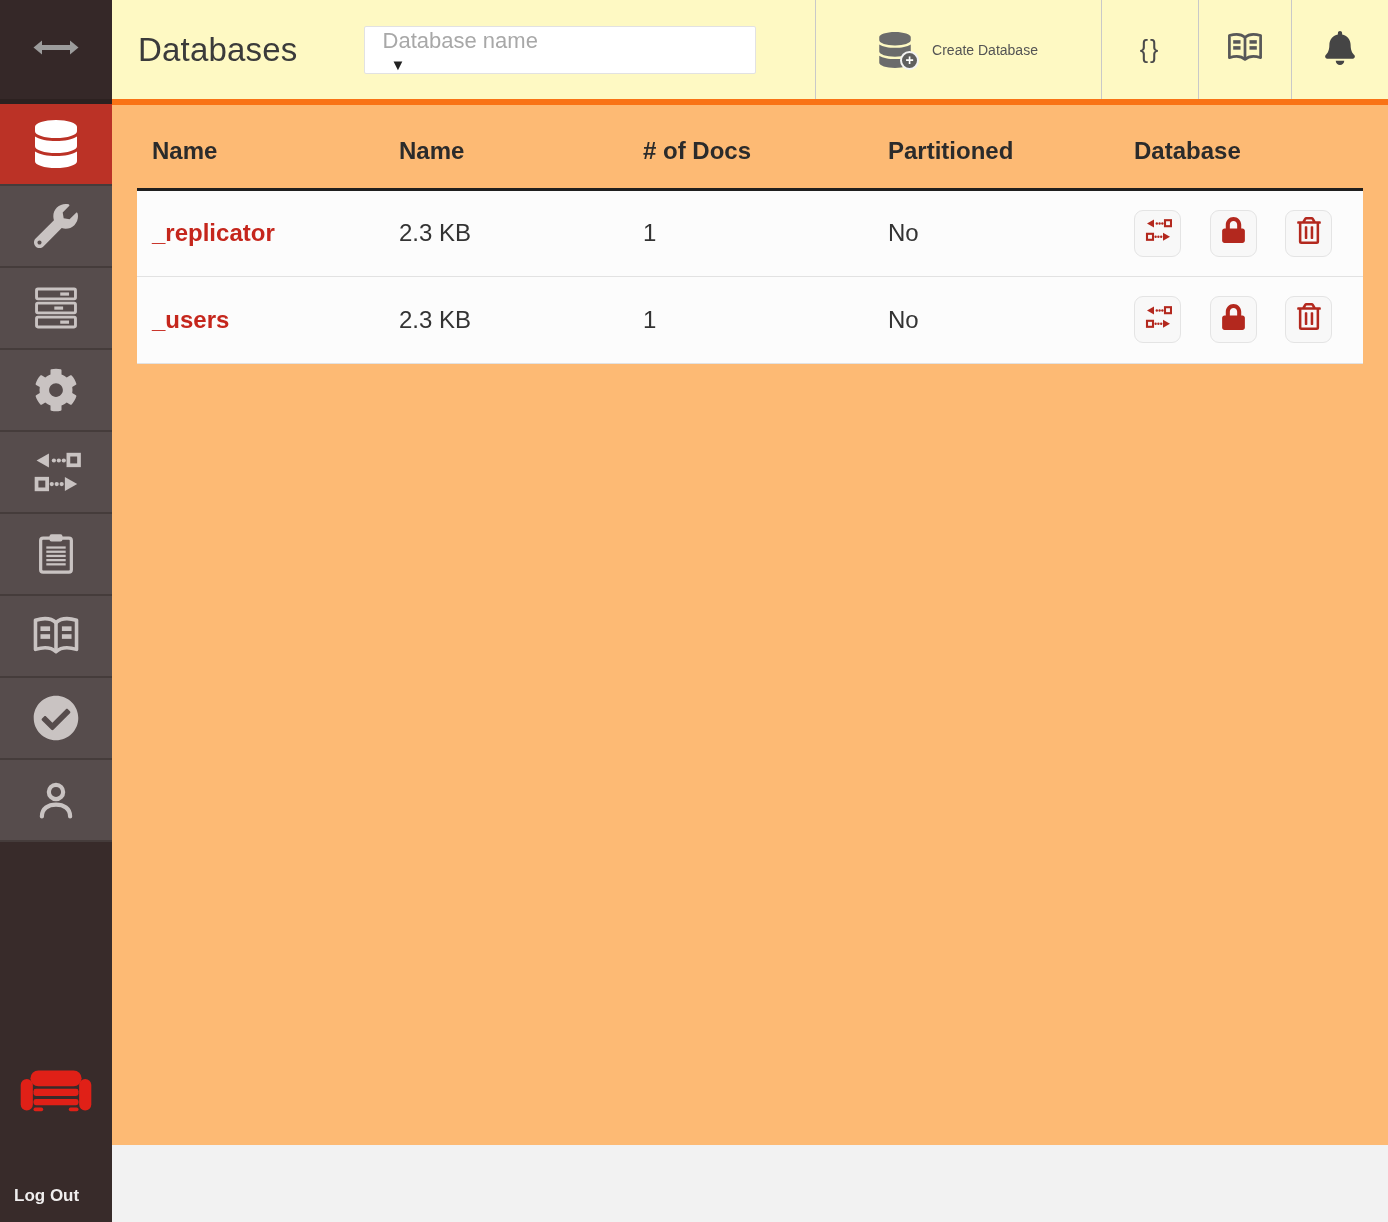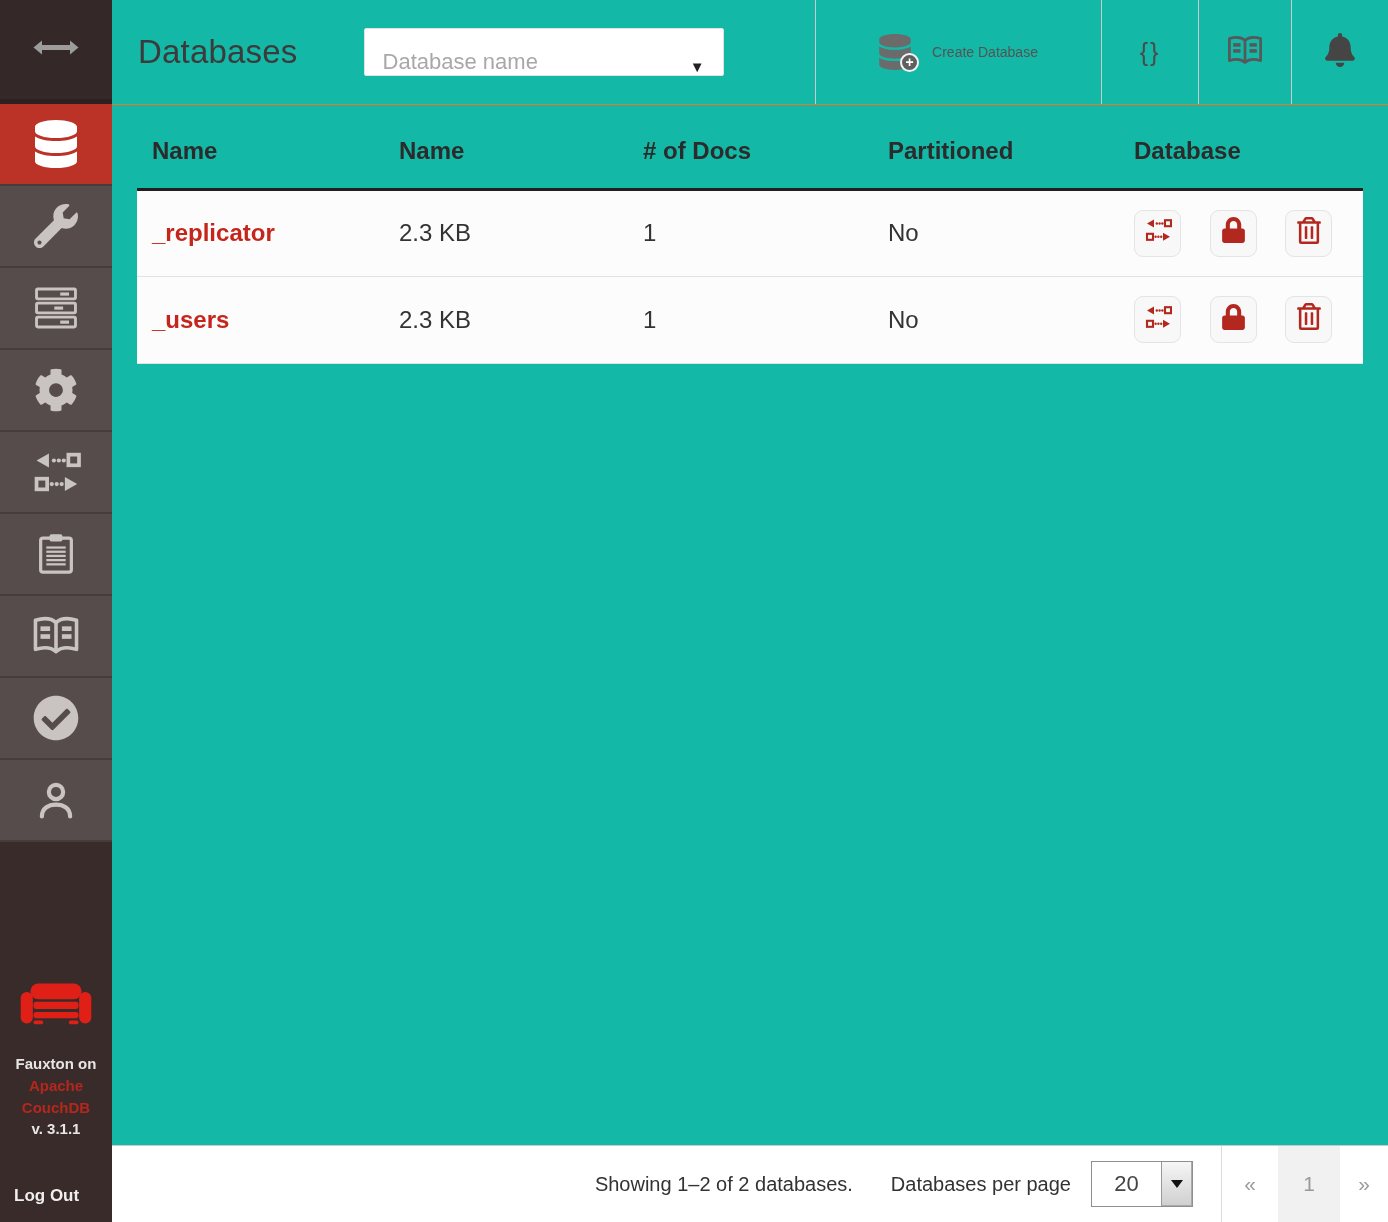--- a/index.html
+++ b/index.html
@@ -39,31 +39,31 @@
   .logout {
     margin-top: 46px; padding: 0 0 16px 14px;
     font-size: 17px; font-weight: bold; color: #f0eeee; cursor: pointer;
   }
 
   
   .main { position: absolute; left: 112px; top: 0; right: 0; bottom: 0; }
 
   
   .topbar {
-    height: 105px; background: #14b8a6; border-bottom: 1px solid #f97316;
+    height: 105px; background: #fef9c3; border-bottom: 6px solid #f97316;
     display: flex; align-items: center;
   }
   .page-title {
     font-size: 33px; font-weight: 400; color: #3b3b3b; margin-left: 26px;
     letter-spacing: 0.2px; white-space: nowrap;
   }
   .search-box {
-    margin-left: 66px; width: 360px; height: 48px; background: #ffffff;
+    margin-left: 66px; width: 392px; height: 48px; background: #ffffff;
     border: 1px solid #e2e2e2; border-radius: 2px;
-    display: flex; align-items: flex-end; padding: 0 18px;
+    display: flex; align-items: flex-start; padding: 0 18px; flex-direction: column;
   }
   .search-box input {
     border: none; outline: none; flex: 1; font-size: 22px;
     font-family: "Liberation Sans", sans-serif; color: #444; background: transparent;
   }
   .search-box input::placeholder { color: #a8a8a8; }
   .search-caret { color: #222; font-size: 15px; cursor: pointer; padding-left: 8px; }
 
   .topbar-right { margin-left: auto; display: flex; height: 100%; }
   .topbar-section {
@@ -79,21 +79,21 @@
 
   .createdb-icon { position: relative; width: 38px; height: 36px; }
   .createdb-icon .db-svg { color: #6b6b6b; }
   .plus-badge {
     position: absolute; right: -2px; bottom: -2px; width: 19px; height: 19px;
     background: #5f5f5f; border: 2px solid #f3f3f3; border-radius: 50%;
     color: #fff; font-size: 14px; font-weight: bold; line-height: 15px; text-align: center;
   }
 
   
-  .content { height: 1040px; background: #14b8a6; padding: 0 25px; }
+  .content { height: 1040px; background: #fdba74; padding: 0 25px; }
   table.db-table { width: 100%; border-collapse: collapse; }
   table.db-table thead th {
     height: 84px; text-align: left; font-size: 24px; font-weight: bold; color: #2b2b2b;
     padding: 10px 0 0 15px; border-bottom: 3px solid #1f1f1f; vertical-align: middle;
     white-space: nowrap;
   }
   table.db-table tbody td {
     height: 87px; background: #fcfcfc; border-bottom: 1px solid #e2e2e2;
     font-size: 24px; color: #333; padding-left: 15px; vertical-align: middle;
   }
@@ -264,26 +264,20 @@
     <div class="couch-logo">
       <svg width="74" height="56" viewBox="0 0 60 46" fill="#e02017">
         <rect x="9" y="2" width="42" height="13" rx="6.5"></rect>
         <rect x="1" y="9" width="10" height="26" rx="5"></rect>
         <rect x="49" y="9" width="10" height="26" rx="5"></rect>
         <rect x="11.5" y="17" width="37" height="6" rx="2"></rect>
         <rect x="11.5" y="25.5" width="37" height="5" rx="2"></rect>
         <rect x="11.5" y="32.5" width="8" height="3" rx="1.5"></rect>
         <rect x="40.5" y="32.5" width="8" height="3" rx="1.5"></rect>
       </svg>
-    </div>
-    <div class="branding">
-      <div class="white-line">Fauxton on</div>
-      <div class="red-line">Apache</div>
-      <div class="red-line">CouchDB</div>
-      <div class="white-line">v. 3.1.1</div>
     </div>
     <div class="logout">Log Out</div>
   </div>
 </div>
 
 <div class="main">
 
   <div class="topbar">
     <div class="page-title">Databases</div>
 
@@ -424,29 +418,13 @@
                     <path d="M268 416h24a12 12 0 0 0 12-12V188a12 12 0 0 0-12-12h-24a12 12 0 0 0-12 12v216a12 12 0 0 0 12 12zM432 80h-82.41l-34-56.7A48 48 0 0 0 274.41 0H173.59a48 48 0 0 0-41.16 23.3L98.41 80H16A16 16 0 0 0 0 96v16a16 16 0 0 0 16 16h16v336a48 48 0 0 0 48 48h288a48 48 0 0 0 48-48V128h16a16 16 0 0 0 16-16V96a16 16 0 0 0-16-16zM171.84 50.91A6 6 0 0 1 177 48h94a6 6 0 0 1 5.15 2.91L293.61 80H154.39zM368 464H80V128h288zm-212-48h24a12 12 0 0 0 12-12V188a12 12 0 0 0-12-12h-24a12 12 0 0 0-12 12v216a12 12 0 0 0 12 12z"></path>
                   </svg>
               </span>
             </span>
           </td>
         </tr>
       </tbody>
     </table>
   </div>
 
-  <div class="footerbar">
-    <span class="showing-text">Showing 1–2 of 2 databases.</span>
-    <span class="perpage-label">Databases per page</span>
-    <span class="perpage-select">
-      <span class="perpage-value">20</span>
-      <span class="perpage-btn">
-        <span class="caret"></span>
-      </span>
-    </span>
-    <span class="footer-divider"></span>
-    <span class="pagination">
-      <span class="page-arrow">«</span>
-      <span class="page-current">1</span>
-      <span class="page-arrow next">»</span>
-    </span>
-  </div>
 </div>
 
 </body></html>

